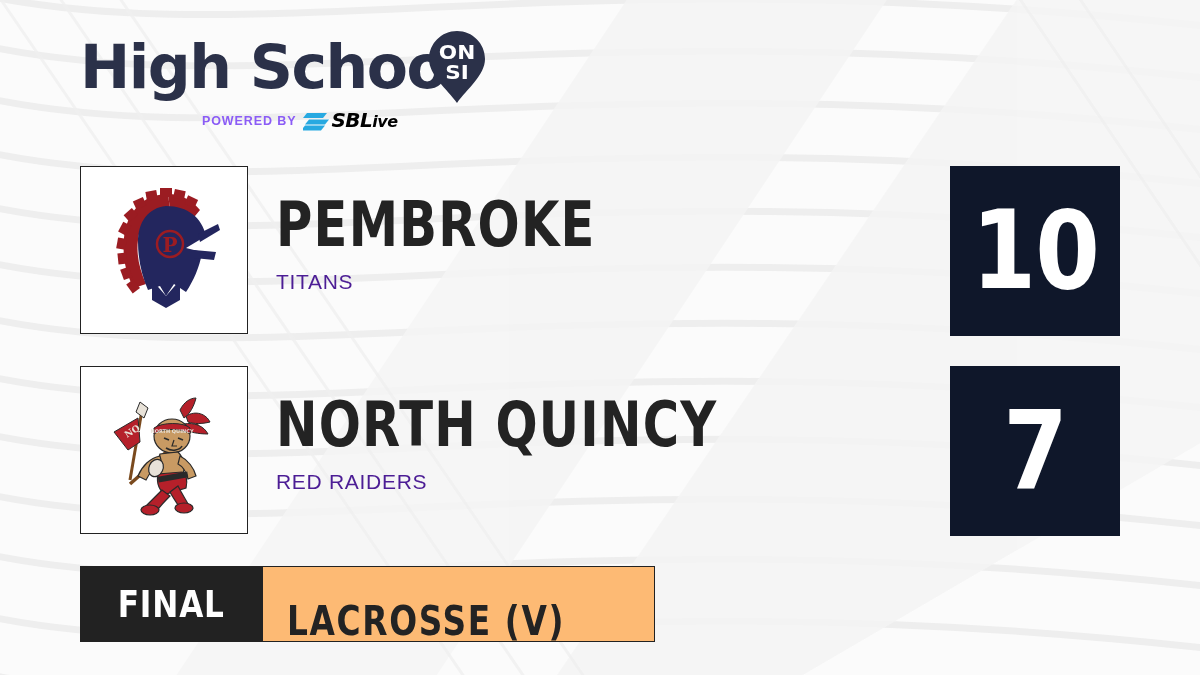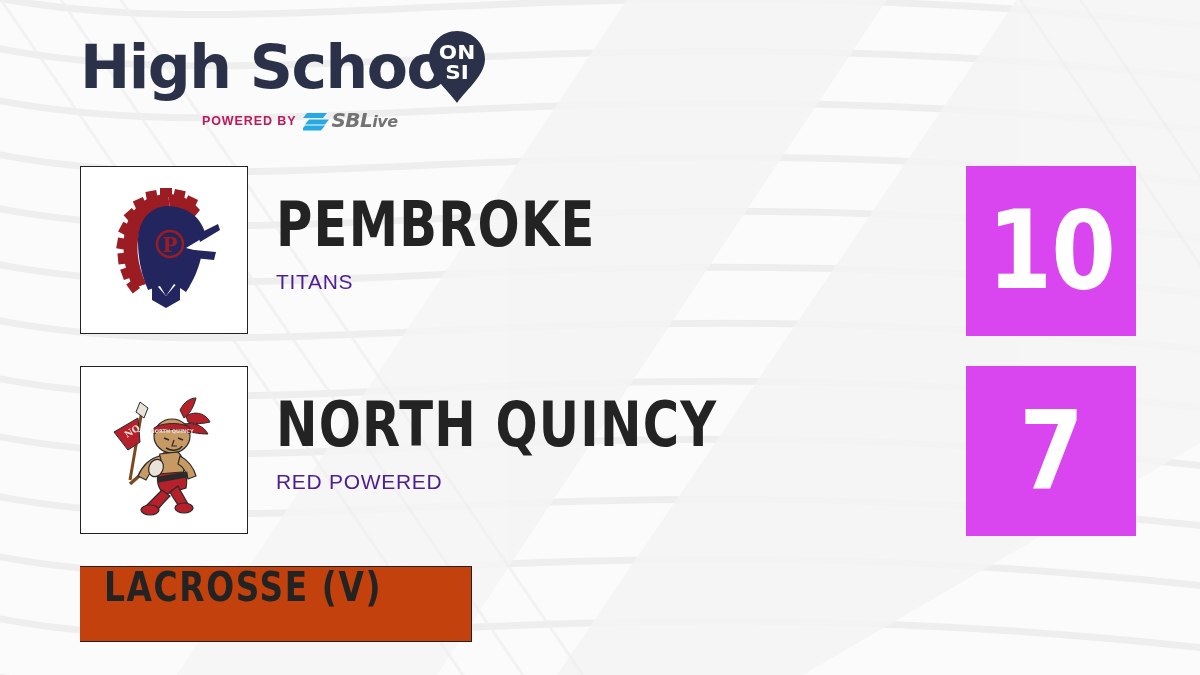--- a/index.html
+++ b/index.html
@@ -64,38 +64,38 @@
     display: flex;
     align-items: center;
     gap: 7px;
   }
 
   #powered-by-label {
     font-family: "Liberation Sans", sans-serif;
     font-weight: bold;
     font-size: 12.5px;
     letter-spacing: 0.9px;
-    color: #be185d;
+    color: #8b5cf6;
   }
 
   #sblive-logo {
     display: flex;
     align-items: center;
     gap: 2px;
   }
 
   #sblive-mark { width: 26px; height: 19px; display: block; }
 
   #sblive-word {
     font-family: "DejaVu Sans", sans-serif;
     font-weight: bold;
     font-style: italic;
     font-size: 20px;
     letter-spacing: -0.5px;
-    color: #737373;
+    color: #000000;
     line-height: 20px;
   }
   #sblive-word .lc { font-size: 16px; }
 
   
   .team-row { position: absolute; left: 0; width: 1200px; }
   #team-row-0 { top: 166px; }
   #team-row-1 { top: 366px; }
 
   .logo-box {
@@ -141,25 +141,24 @@
     color: #4c1d95;
     white-space: nowrap;
   }
 
   .score-box {
     position: absolute;
     left: 950px;
     top: 0;
     width: 170px;
     height: 170px;
-    background: #d946ef;
+    background: #0f172a;
     display: flex;
     align-items: center;
     justify-content: center;
-    margin-left: 16px;
   }
 
   .score-value {
     font-family: "DejaVu Sans", sans-serif;
     font-weight: bold;
     font-size: 108px;
     line-height: 108px;
     color: #ffffff;
     transform: scaleX(0.86);
     transform-origin: center center;
@@ -191,26 +190,26 @@
     font-size: 38px;
     line-height: 38px;
     color: #ffffff;
     transform: scaleX(0.82);
     transform-origin: center center;
     letter-spacing: 1px;
     white-space: nowrap;
   }
 
   #status-sport {
-    background: #c2410c;
+    background: #fdba74;
     border: 1.5px solid #222222;
     border-left: none;
     box-sizing: border-box;
     display: flex;
-    align-items: flex-start;
+    align-items: flex-end;
     padding: 0 28px 0 24px;
   }
 
   #status-sport-label {
     font-family: "DejaVu Sans", sans-serif;
     font-weight: bold;
     font-size: 40px;
     line-height: 40px;
     color: #232323;
     transform: scaleX(0.82);
@@ -363,27 +362,30 @@
 
         <ellipse cx="56" cy="130" rx="9" ry="5" fill="#b5202a" stroke="#2a2a2a" stroke-width="1.2"></ellipse>
         <ellipse cx="90" cy="128" rx="9" ry="5" fill="#b5202a" stroke="#2a2a2a" stroke-width="1.2"></ellipse>
 
         <ellipse cx="62" cy="88" rx="7" ry="9" fill="#e8e2d8" stroke="#2a2a2a" stroke-width="1.2" transform="rotate(25 62 88)"></ellipse>
       </svg>
     </div>
 
     <div class="team-text">
       <div class="team-name">NORTH QUINCY</div>
-      <div class="team-mascot">RED POWERED</div>
+      <div class="team-mascot">RED RAIDERS</div>
     </div>
 
     <div class="score-box">
       <span class="score-value">7</span>
     </div>
   </div>
 
   <div id="status-bar">
+    <div id="status-state">
+      <span id="status-state-label">FINAL</span>
+    </div>
     <div id="status-sport">
       <span id="status-sport-label">LACROSSE (V)</span>
     </div>
   </div>
 
 </div>
 
 </body></html>

